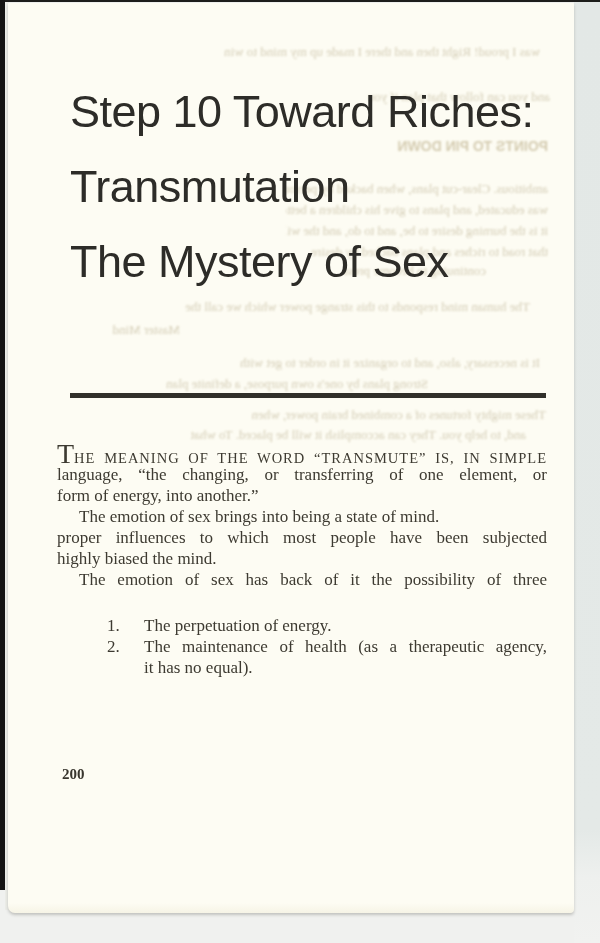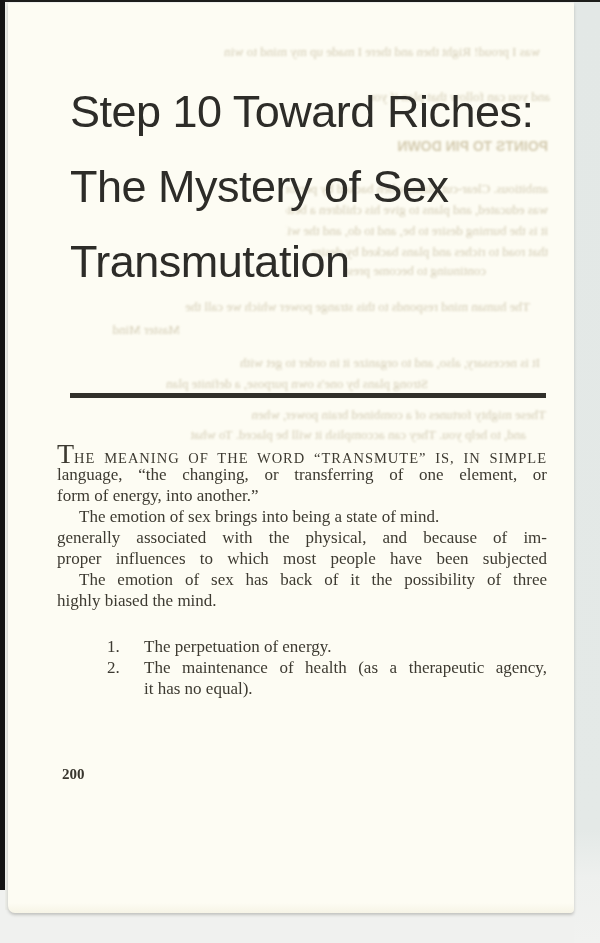--- a/index.html
+++ b/index.html
@@ -165,40 +165,39 @@
     <div class="ghost" style="left:278px; top:261px; width:200px;">continuing to become press</div>
     <div class="ghost" style="left:52px;  top:297px; width:470px;">The human mind responds to this strange power which we call the</div>
     <div class="ghost" style="left:52px;  top:320px; width:120px;">Master Mind</div>
     <div class="ghost" style="left:80px;  top:353px; width:452px;">It is necessary, also, and to organize it in order to get with</div>
     <div class="ghost" style="left:80px;  top:374px; width:340px;">Strong plans by one's own purpose, a definite plan</div>
     <div class="ghost" style="left:76px;  top:405px; width:462px;">These mighty fortunes of a combined brain power, when</div>
     <div class="ghost" style="left:44px;  top:425px; width:474px;">and, to help you. They can accomplish it will be placed. To what</div>
 
     <div class="title-block">
       <div class="title-line">Step 10 Toward Riches:</div>
+      <div class="title-line">Transmutation</div>
       <div class="title-line">The Mystery of Sex</div>
-      <div class="title-line">Transmutation</div>
     </div>
 
     <div class="rule"></div>
 
     <div class="body-block">
 
       <div class="bl firstline just"><span class="bigT">T</span><span class="caps">HE MEANING OF THE WORD “TRANSMUTE” IS, IN SIMPLE</span></div>
 
       <div class="bl just">language, “the changing, or transferring of one element, or</div>
       <div class="bl">form of energy, into another.”</div>
 
       <div class="bl indent">The emotion of sex brings into being a state of mind.</div>
 
-      <div class="bl just">generally associated with the physical, and because of im-</div>
       <div class="bl just">proper influences to which most people have been subjected</div>
+      <div class="bl">highly biased the mind.</div>
+
       <div class="bl just indent">The emotion of sex has back of it the possibility of three</div>
-
-      <div class="bl">highly biased the mind.</div>
 
       <div class="list-block">
         <div class="li-row">
           <div class="li-num">1.</div>
           <div class="li-text">
             <div class="bl">The perpetuation of energy.</div>
           </div>
         </div>
         <div class="li-row">
           <div class="li-num">2.</div>

